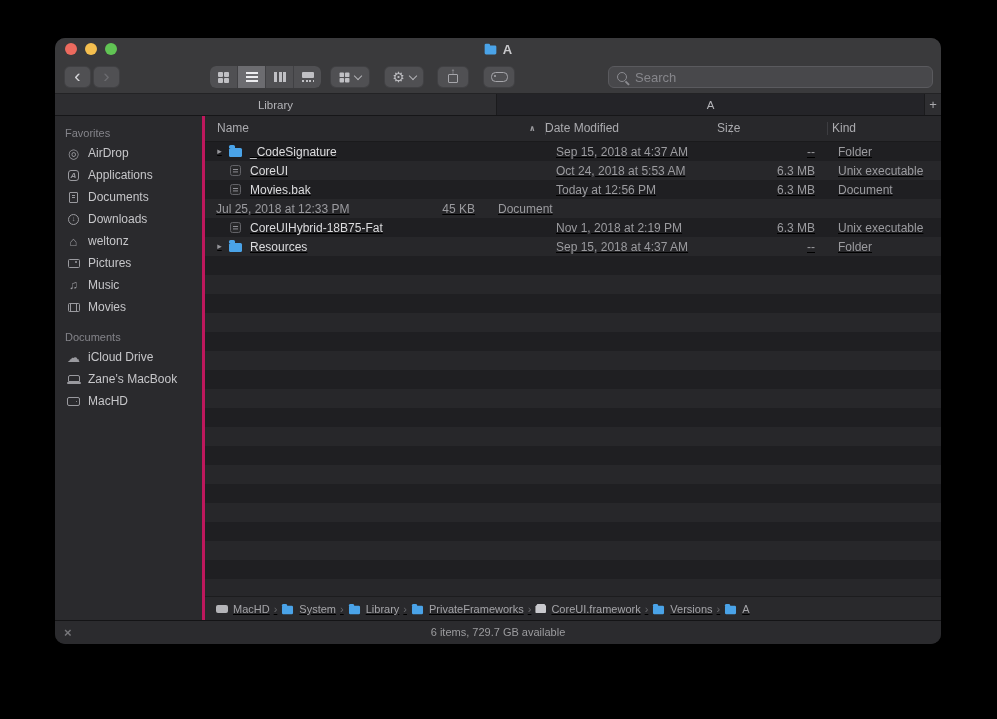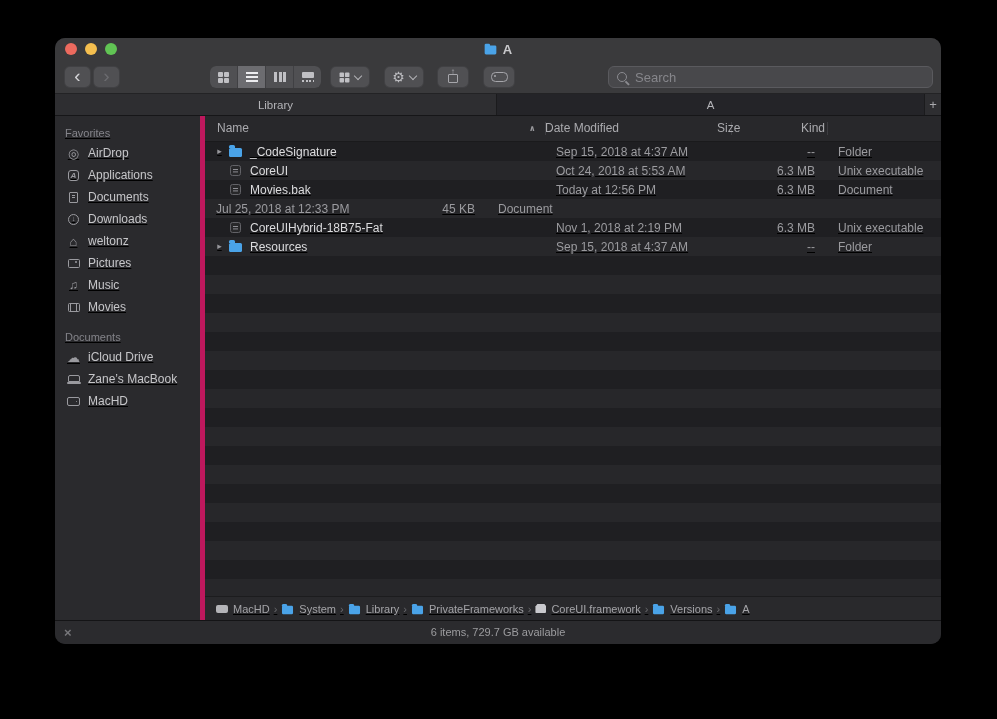--- a/index.html
+++ b/index.html
@@ -60,21 +60,21 @@
   .tabbar{height:22px;display:flex;flex:0 0 22px;background:#2e2e31;border-bottom:1px solid #161618;box-sizing:border-box;}
   .tab{display:flex;align-items:center;justify-content:center;font-size:11.5px;color:#b4b4b8;
     border-right:1px solid #1b1b1d;box-sizing:border-box;cursor:default;}
   .tab.inactive{width:442px;background:#2e2e31;}
   .tab.active{width:428px;background:#242428;}
   .tabplus{width:16px;flex:1;display:flex;align-items:center;justify-content:center;background:#2e2e31;
     color:#aaaaae;font-size:13px;cursor:default;}
 
   
   .content{flex:1;display:flex;min-height:0;}
-  .sidebar{width:150px;flex:0 0 150px;background:#2a2a2d;border-right:5px solid #be185d;box-sizing:border-box;padding-top:7px;text-decoration:underline;}
+  .sidebar{width:150px;flex:0 0 150px;background:#2a2a2d;border-right:3px solid #be185d;box-sizing:border-box;padding-top:7px;}
   .shead{font-size:11px;color:#84848a;padding:4px 0 3px 10px;}
   .shead.second{margin-top:9px;}
   .sitem{height:22px;display:flex;align-items:center;padding-left:10px;gap:6px;cursor:default;}
   .slabel{font-size:12px;color:#c6c6c9;white-space:nowrap;}
   .gi{width:17px;height:16px;flex:0 0 17px;display:flex;align-items:center;justify-content:center;color:#9a9a9f;}
   .u{font-size:13px;line-height:1;color:#9a9a9f;}
   .u.small{font-size:12px;}
   
   .i-clock{width:11px;height:11px;border:1.2px solid #9a9a9f;border-radius:50%;position:relative;box-sizing:border-box;}
   .i-clock::before{content:"";position:absolute;left:4px;top:1.6px;width:1.2px;height:3.4px;background:#9a9a9f;}
@@ -288,21 +288,21 @@
     <div class="main">
 
       <div class="listheader">
         <span class="hl" style="left:12px">Name</span>
         <span class="sort" style="left:324px">∧</span>
         <span class="hsep" style="left:340px"></span>
         <span class="hl" style="left:340px">Date Modified</span>
         <span class="hsep" style="left:526px"></span>
         <span class="hl" style="left:512px">Size</span>
         <span class="hsep" style="left:622px"></span>
-        <span class="hl" style="left:596px">Kind</span>
+        <span class="hl" style="left:627px">Kind</span>
       </div>
 
       <div class="rows">
 
         <div class="row">
           <span class="c-name">
             <span class="disc">▸</span>
             <span class="fic">
                 <i class="f-folder"></i>
               </span>

